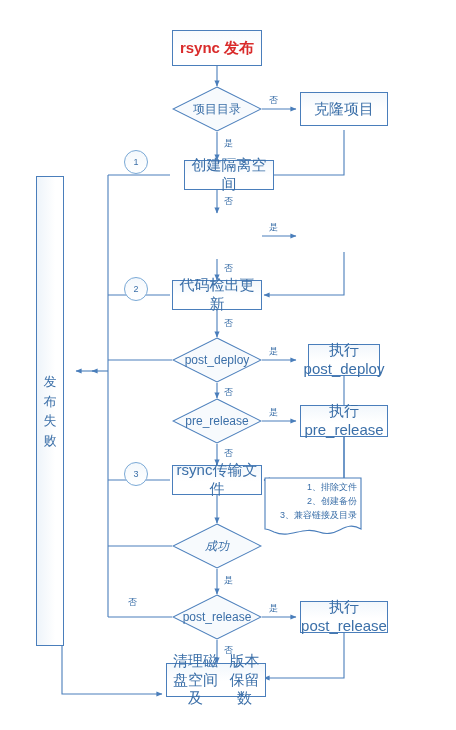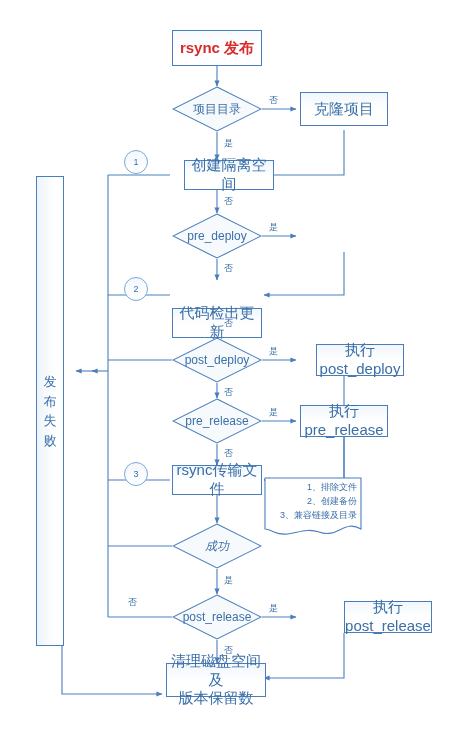--- a/index.html
+++ b/index.html
@@ -122,40 +122,34 @@
   </div>
 
   <div class="node box" style="left:300px;top:92px;width:88px;height:34px;">
     <span>克隆项目</span>
   </div>
 
   <div class="node box" style="left:172px;top:160px;width:90px;height:30px;margin-left:12px;">
     <span>创建隔离空间</span>
   </div>
 
-  <div class="diamond" style="left:172px;top:213px;width:90px;height:46px;">
-    <svg width="90" height="46" viewBox="0 0 90 46" xmlns="http://www.w3.org/2000/svg">
-      <polygon points="45,1 89,23 45,45 1,23" fill="#f7fafd" stroke="#4a7ebb" stroke-width="1.1"></polygon>
-    </svg>
-    <div class="dlabel">pre_deploy</div>
-  </div>
-
-
-  <div class="node box" style="left:172px;top:280px;width:90px;height:30px;margin-top:28px;">
+
+
+  <div class="node box" style="left:172px;top:280px;width:90px;height:30px;">
     <span>代码检出更新</span>
   </div>
 
   <div class="diamond" style="left:172px;top:337px;width:90px;height:46px;">
     <svg width="90" height="46" viewBox="0 0 90 46" xmlns="http://www.w3.org/2000/svg">
       <polygon points="45,1 89,23 45,45 1,23" fill="#f7fafd" stroke="#4a7ebb" stroke-width="1.1"></polygon>
     </svg>
     <div class="dlabel">post_deploy</div>
   </div>
 
-  <div class="node box" style="left:316px;top:344px;width:88px;height:32px;justify-content:flex-end;">
+  <div class="node box" style="left:308px;top:344px;width:72px;height:32px;">
     <span>执行post_deploy</span>
   </div>
 
   <div class="diamond" style="left:172px;top:398px;width:90px;height:46px;">
     <svg width="90" height="46" viewBox="0 0 90 46" xmlns="http://www.w3.org/2000/svg">
       <polygon points="45,1 89,23 45,45 1,23" fill="#f7fafd" stroke="#4a7ebb" stroke-width="1.1"></polygon>
     </svg>
     <div class="dlabel">pre_release</div>
   </div>
 
@@ -185,25 +179,25 @@
     <div class="dlabel">成功</div>
   </div>
 
   <div class="diamond" style="left:172px;top:594px;width:90px;height:46px;">
     <svg width="90" height="46" viewBox="0 0 90 46" xmlns="http://www.w3.org/2000/svg">
       <polygon points="45,1 89,23 45,45 1,23" fill="#f7fafd" stroke="#4a7ebb" stroke-width="1.1"></polygon>
     </svg>
     <div class="dlabel">post_release</div>
   </div>
 
-  <div class="node box" style="left:300px;top:601px;width:88px;height:32px;margin-left:44px;">
+  <div class="node box" style="left:300px;top:601px;width:88px;height:32px;">
     <span>执行post_release</span>
   </div>
 
-  <div class="node box" style="left:166px;top:663px;width:100px;height:34px;flex-direction:column;">
+  <div class="node box" style="left:166px;top:663px;width:100px;height:34px;flex-direction:row;">
     <span>清理磁盘空间及</span>
     <span>版本保留数</span>
   </div>
 
   <div class="fail-box" style="left:36px;top:176px;width:26px;height:468px;">
     <span>发</span>
     <span>布</span>
     <span>失</span>
     <span>败</span>
   </div>

